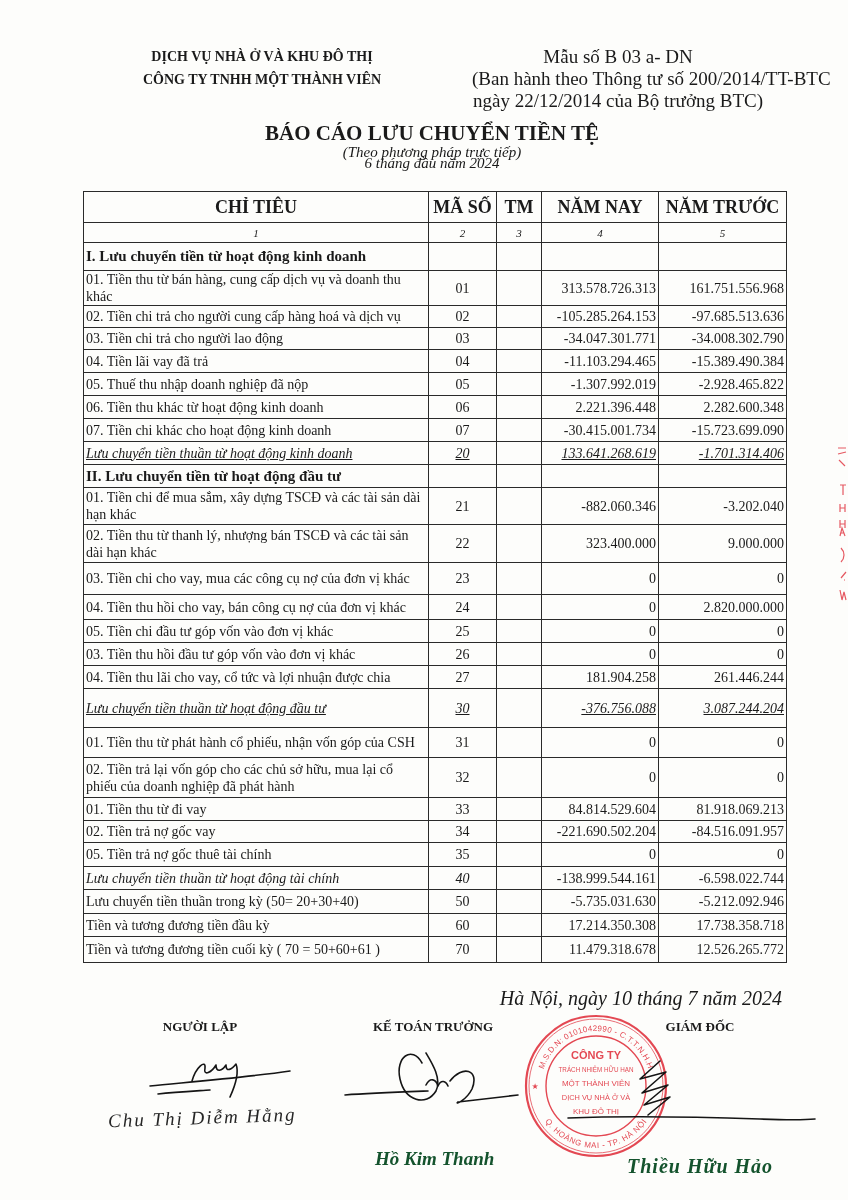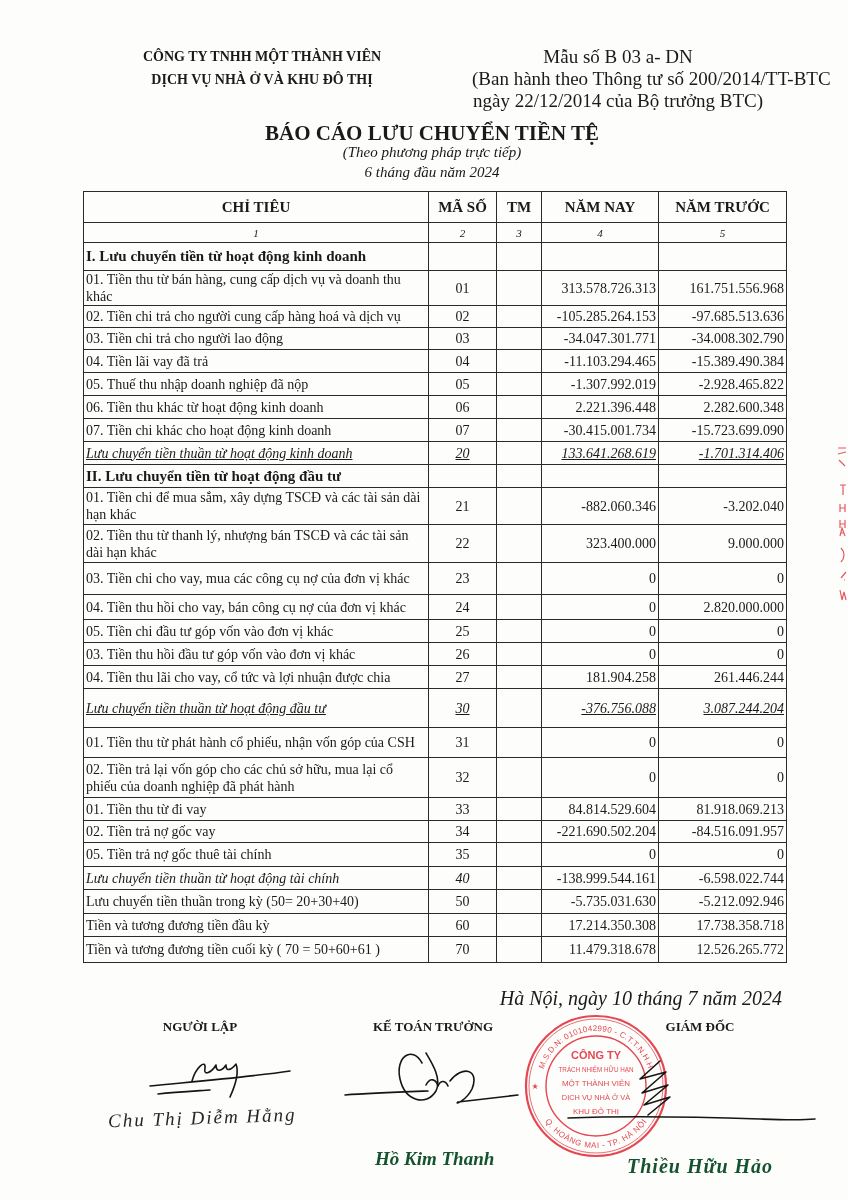--- a/index.html
+++ b/index.html
@@ -19,33 +19,33 @@
     }
     .report-title {
       position: absolute; left: 182px; width: 500px; top: 120px;
       text-align: center; font-weight: bold; font-size: 21px; line-height: 26px;
     }
     .report-sub {
       position: absolute; left: 232px; width: 400px;
       text-align: center; font-style: italic; font-size: 15px; line-height: 18px;
     }
     .report-method { top: 143px; }
-    .report-period { top: 163px; }
+    .report-period { top: 154px; }
 
     table.cf {
       position: absolute; left: 83px; top: 191px; width: 703px;
       border-collapse: collapse; table-layout: fixed;
       border: 1.5px solid #222;
     }
     table.cf th, table.cf td {
       border: 1px solid #2a2a2a; padding: 0 2px;
       font-size: 14px; line-height: 17px; vertical-align: middle;
       overflow: hidden;
     }
-    table.cf th { font-weight: bold; font-size: 15px; text-align: center; }
+    table.cf th { font-weight: bold; font-size: 18px; text-align: center; }
     tr.idx td { font-style: italic; font-size: 11px; text-align: center; line-height: 14px; }
     td.code { text-align: center; }
     td.note { text-align: center; }
     td.val { text-align: right; padding-right: 2px; white-space: nowrap; }
     td.label { text-align: left; padding-left: 1px; }
     tr.section td.label { font-weight: bold; font-size: 15px; }
     tr.net td.label, tr.net td.code, tr.net td.val { font-style: italic; text-decoration: underline; }
     tr.net-b td.label, tr.net-b td.code { font-style: italic; }
 
     .place-date {
@@ -76,22 +76,22 @@
     svg.sig path { fill: none; stroke: #151515; stroke-width: 1.6; stroke-linecap: round; stroke-linejoin: round; }
 
     svg.seal { position: absolute; left: 523px; top: 1013px; width: 146px; height: 146px; opacity: 0.88; }
     svg.seal text, svg.seal textPath { font-family: "Liberation Sans", sans-serif; fill: #e0303c; }
     svg.edge { position: absolute; left: 828px; top: 440px; width: 20px; height: 165px; }
   </style>
 </head>
 <body>
 
 <div class="company">
+  <div>DỊCH VỤ NHÀ Ở VÀ KHU ĐÔ THỊ</div>
   <div>CÔNG TY TNHH MỘT THÀNH VIÊN</div>
-  <div>DỊCH VỤ NHÀ Ở VÀ KHU ĐÔ THỊ</div>
 </div>
 <div class="form-info">
   <div>Mẫu số B 03 a- DN</div>
   <div>(Ban hành theo Thông tư số 200/2014/TT-BTC</div>
   <div>ngày 22/12/2014 của Bộ trưởng BTC)</div>
 </div>
 
 <div class="report-title">BÁO CÁO LƯU CHUYỂN TIỀN TỆ</div>
 <div class="report-sub report-method">(Theo phương pháp trực tiếp)</div>
 <div class="report-sub report-period">6 tháng đầu năm 2024</div>

